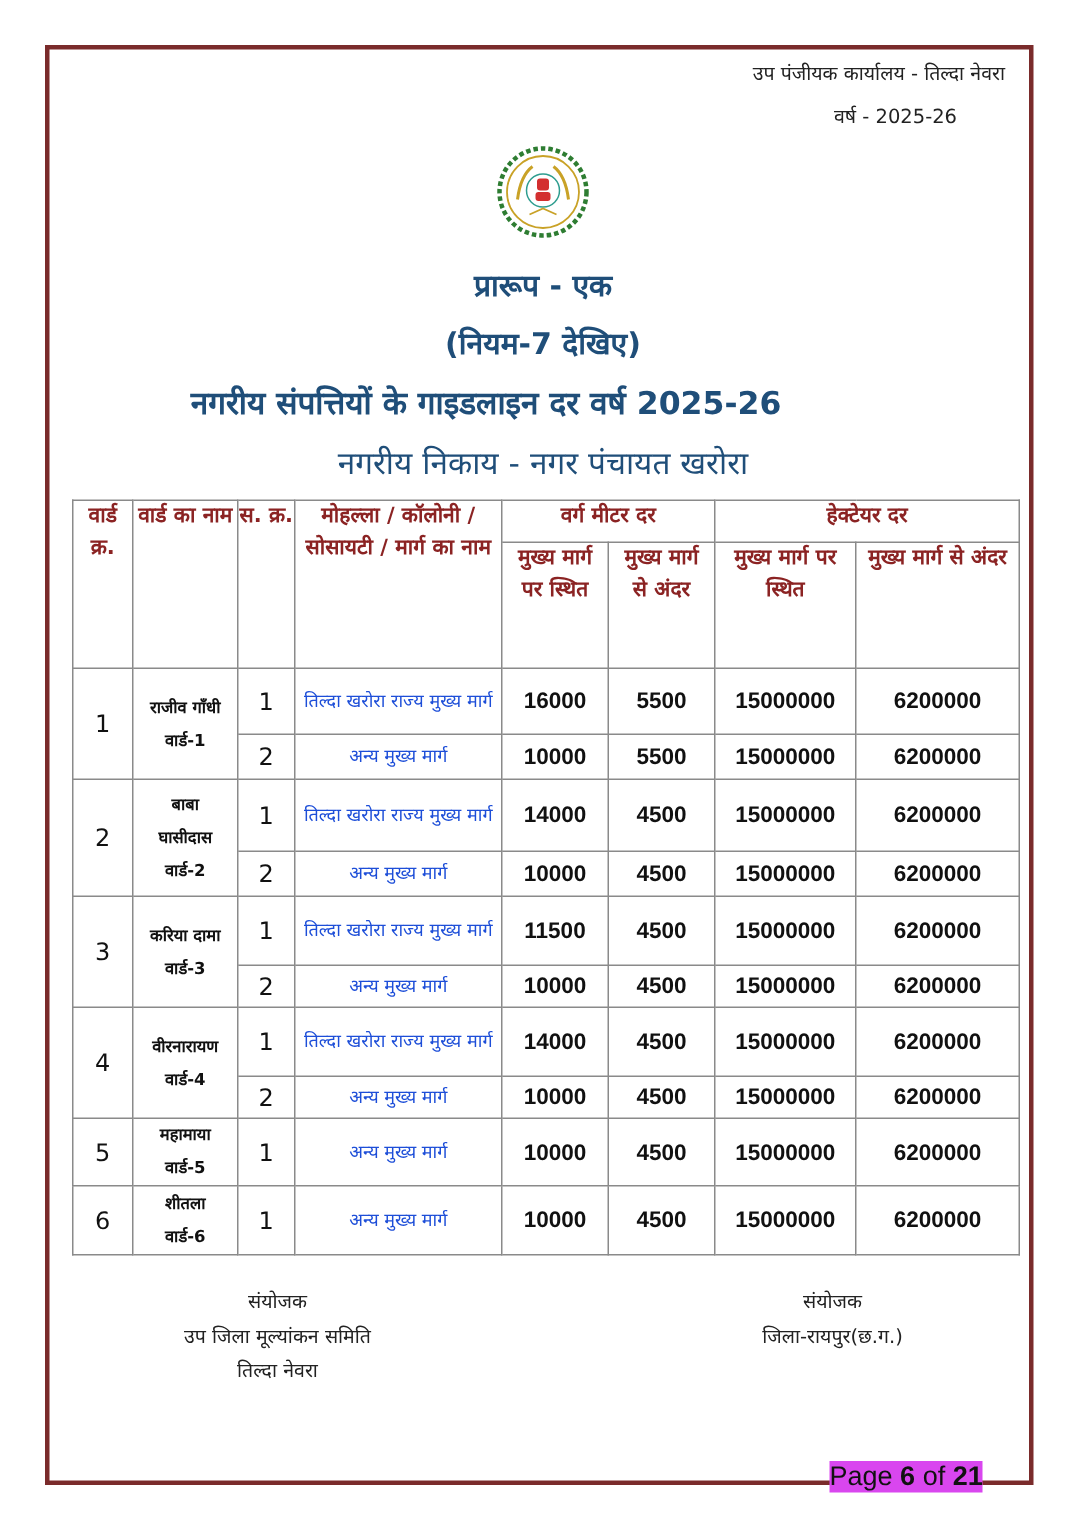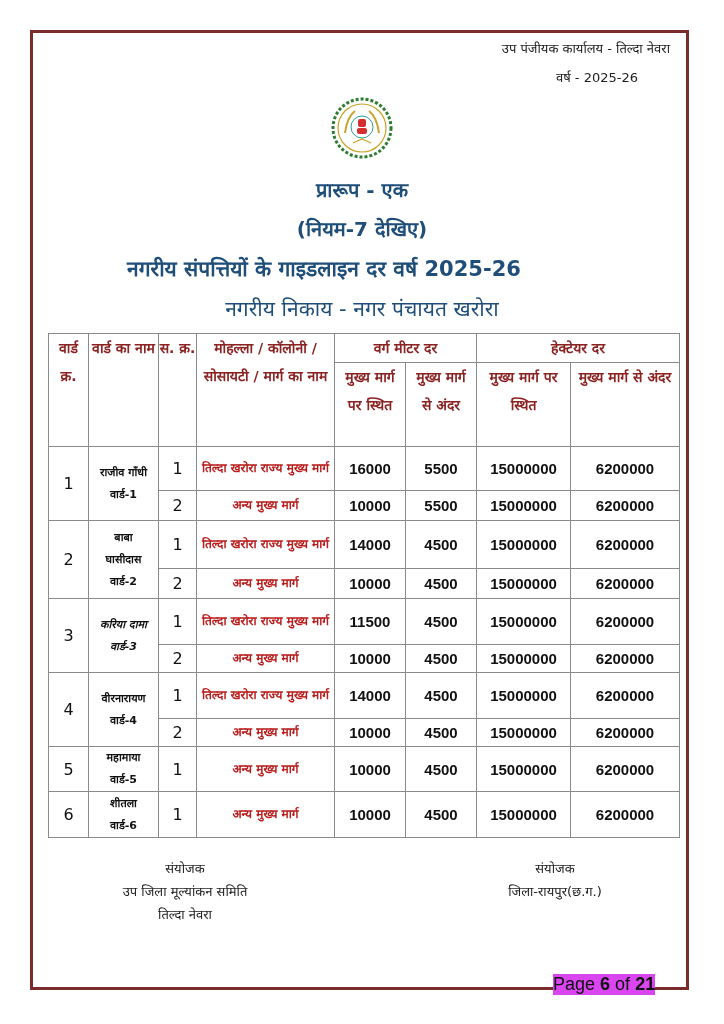--- a/index.html
+++ b/index.html
@@ -7,26 +7,26 @@
   .frame { position: absolute; left: 30px; top: 30px; width: 659px; height: 960px; border: 3px solid #7a2b2b; box-sizing: border-box; }
   .office { position: absolute; right: 54px; top: 39px; font-size: 13px; color: #222; }
   .year { position: absolute; right: 86px; top: 68px; font-size: 13px; color: #222; }
   .emblem { position: absolute; left: 331px; top: 97px; width: 62px; height: 62px; }
   .title1 { position: absolute; left: 0; width: 724px; text-align: center; top: 176px; font-size: 20px; font-weight: bold; color: #1f4e79; }
   .title2 { position: absolute; left: 0; width: 724px; text-align: center; top: 215px; font-size: 20px; font-weight: bold; color: #1f4e79; }
   .title3 { position: absolute; left: 0; width: 648px; text-align: center; top: 254px; font-size: 21px; font-weight: bold; color: #1f4e79; }
   .title4 { position: absolute; left: 0; width: 724px; text-align: center; top: 294px; font-size: 21px; color: #1f4e79; }
   table.grid { position: absolute; left: 48px; top: 333px; width: 631px; border-collapse: collapse; table-layout: fixed; }
   table.grid th, table.grid td { border: 1px solid #8a8a8a; padding: 0; vertical-align: middle; text-align: center; }
-  table.grid th { color: #8b2323; font-weight: bold; font-size: 14px; line-height: 28px; vertical-align: top; }
+  table.grid th { color: #8b2323; font-weight: bold; font-size: 14px; line-height: 21px; vertical-align: top; }
   .hdr-top th { height: 27px; }
   td.wno { font-size: 16px; vertical-align: top; padding-top: 8px; }
   td.wname { font-size: 11px; font-weight: bold; line-height: 22px; }
   td.sno { font-size: 16px; }
-  td.road { font-size: 12px; text-align: left; padding-left: 6px; line-height: 17px; color: #b91c1c; font-weight: bold; }
+  td.road { font-size: 12px; text-align: left; padding-left: 6px; line-height: 17px; color: #1d4ed8; }
   td.num { font-size: 15px; font-weight: bold; font-family: "Liberation Sans", sans-serif; }
   .sig { position: absolute; top: 857px; font-size: 13px; text-align: center; line-height: 23px; color: #222; }
   .sig.left { left: 60px; width: 250px; }
   .sig.right { left: 440px; width: 230px; }
   .pageno { position: absolute; left: 553px; top: 974px; font-size: 18px; font-family: "Liberation Sans", sans-serif; color: #111; background: #d946ef; }
   .pageno b { font-weight: bold; }
 </style>
 </head>
 <body>
 
@@ -110,21 +110,21 @@
       <tr style="height: 30px;">
         <td class="sno">2</td>
         <td class="road">अन्य मुख्य मार्ग</td>
         <td class="num">10000</td>
         <td class="num">4500</td>
         <td class="num">15000000</td>
         <td class="num">6200000</td>
       </tr>
       <tr style="height: 46px;">
         <td class="wno" rowspan="2">3</td>
-        <td class="wname" rowspan="2" style="padding: 0px 6px; font-style: italic;">करिया दामा वार्ड-3</td>
+        <td class="wname" rowspan="2" style="padding: 0px 6px;">करिया दामा वार्ड-3</td>
         <td class="sno">1</td>
         <td class="road">तिल्दा खरोरा राज्य मुख्य मार्ग</td>
         <td class="num">11500</td>
         <td class="num">4500</td>
         <td class="num">15000000</td>
         <td class="num">6200000</td>
       </tr>
       <tr style="height: 28px;">
         <td class="sno">2</td>
         <td class="road">अन्य मुख्य मार्ग</td>

